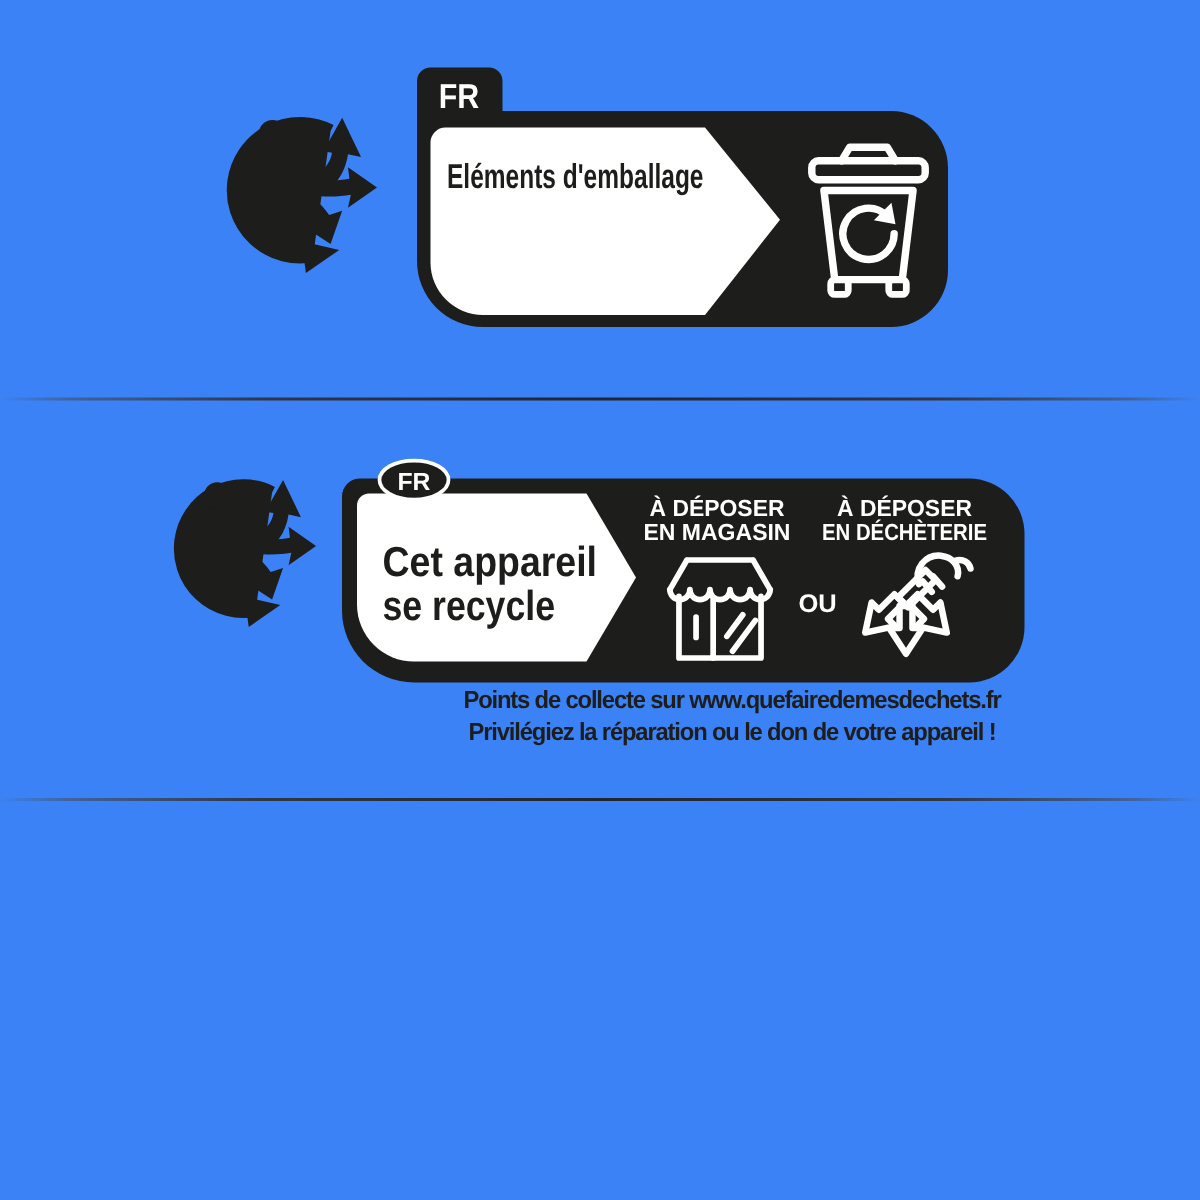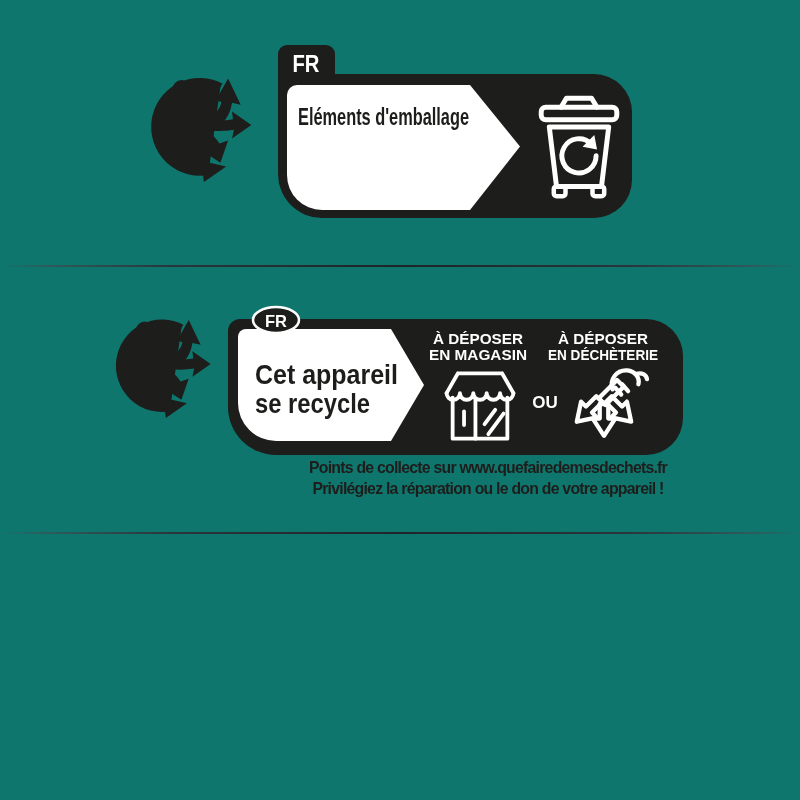--- a/index.html
+++ b/index.html
@@ -1,16 +1,16 @@
 <!DOCTYPE html>
 <html><head>
 <meta charset="utf-8">
 <style>
   html,body{margin:0;padding:0;background:#ffffff;}
-  .page{position:relative;width:800px;height:800px;background:#0f766e;overflow:hidden;
+  .page{position:relative;width:800px;height:800px;background:#3b82f6;overflow:hidden;
         font-family:"Liberation Sans","DejaVu Sans",sans-serif;}
   .abs{position:absolute;}
   .separator{position:absolute;left:0;width:800px;height:2px;
     background:linear-gradient(to right,
       rgba(90,90,98,0) 0%, rgba(70,70,78,0.55) 6%, rgba(45,45,52,0.9) 22%,
       rgba(32,32,38,0.95) 50%, rgba(45,45,52,0.9) 78%, rgba(70,70,78,0.55) 94%,
       rgba(90,90,98,0) 100%);}
   .ink{fill:#1d1d1b;}
   .paper{fill:#ffffff;}
   .wline{stroke:#ffffff;stroke-width:5;fill:none;stroke-linecap:round;stroke-linejoin:round;}

